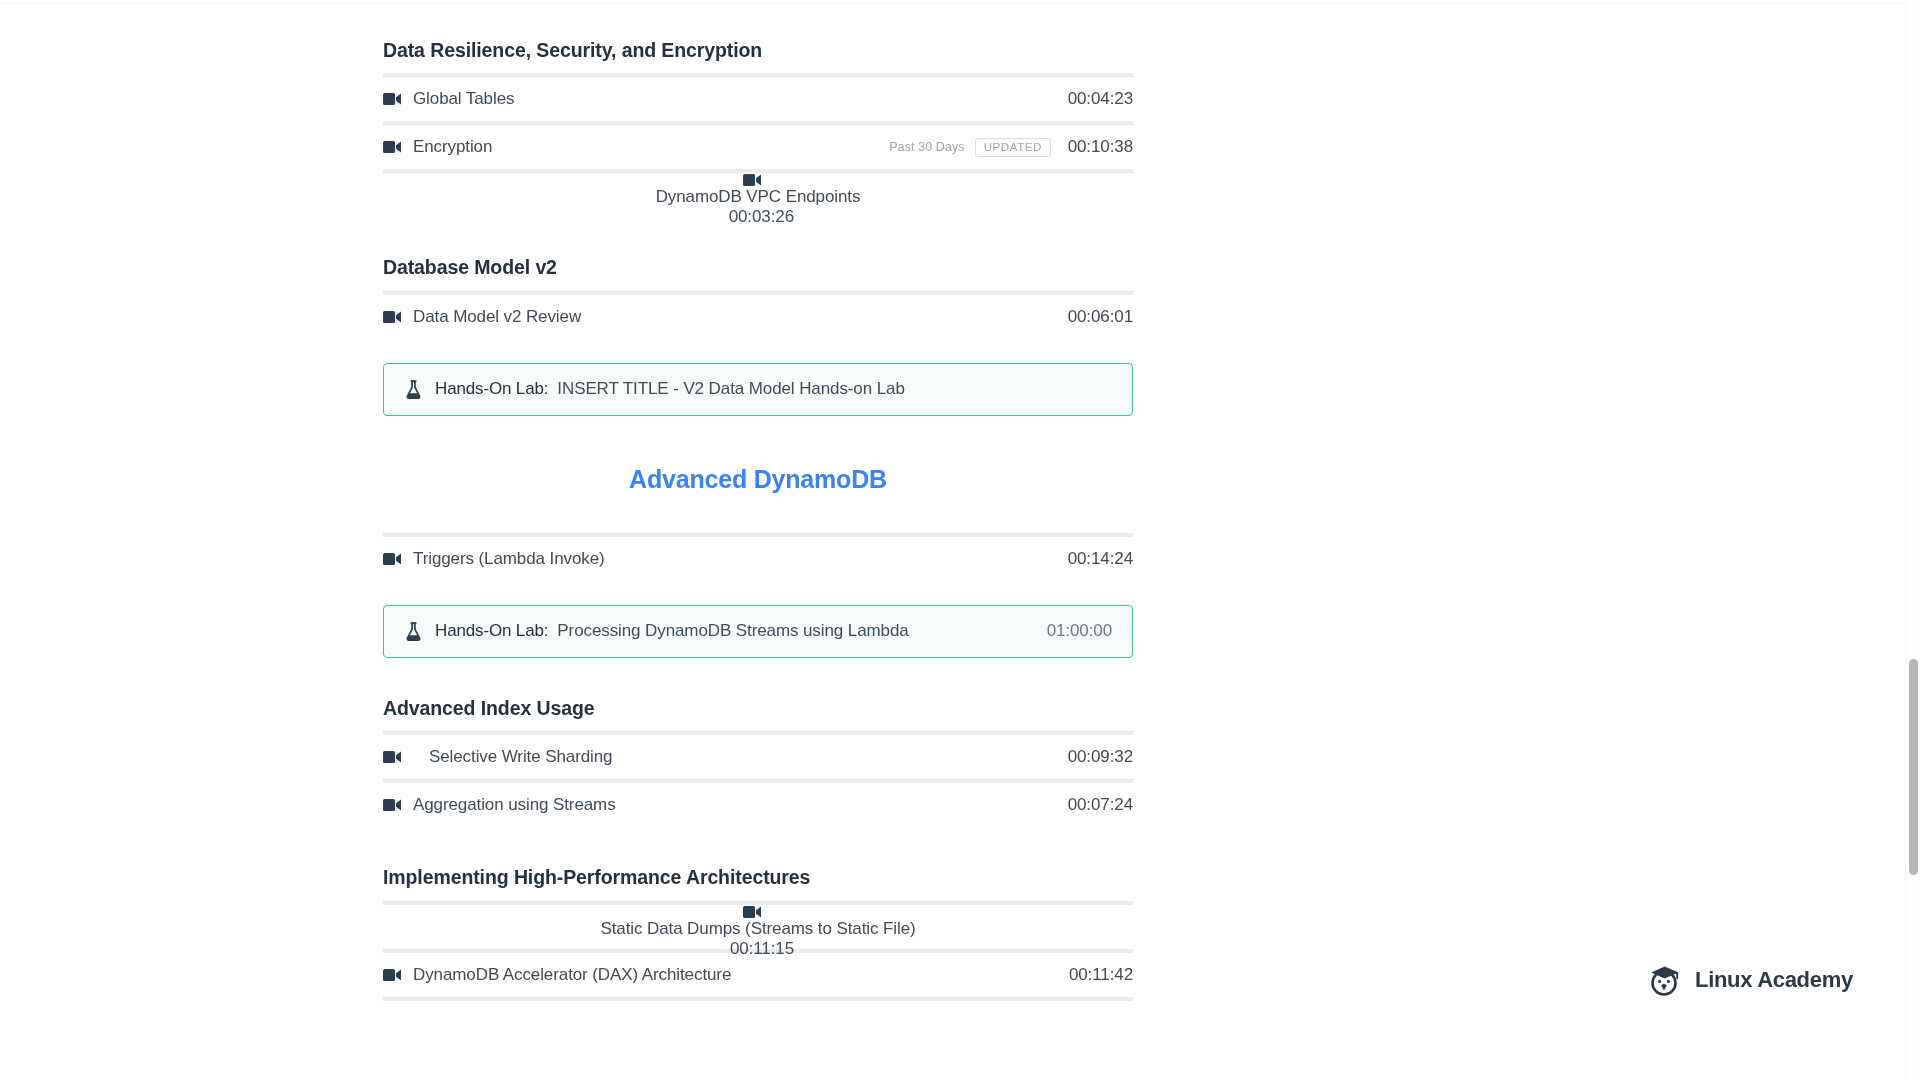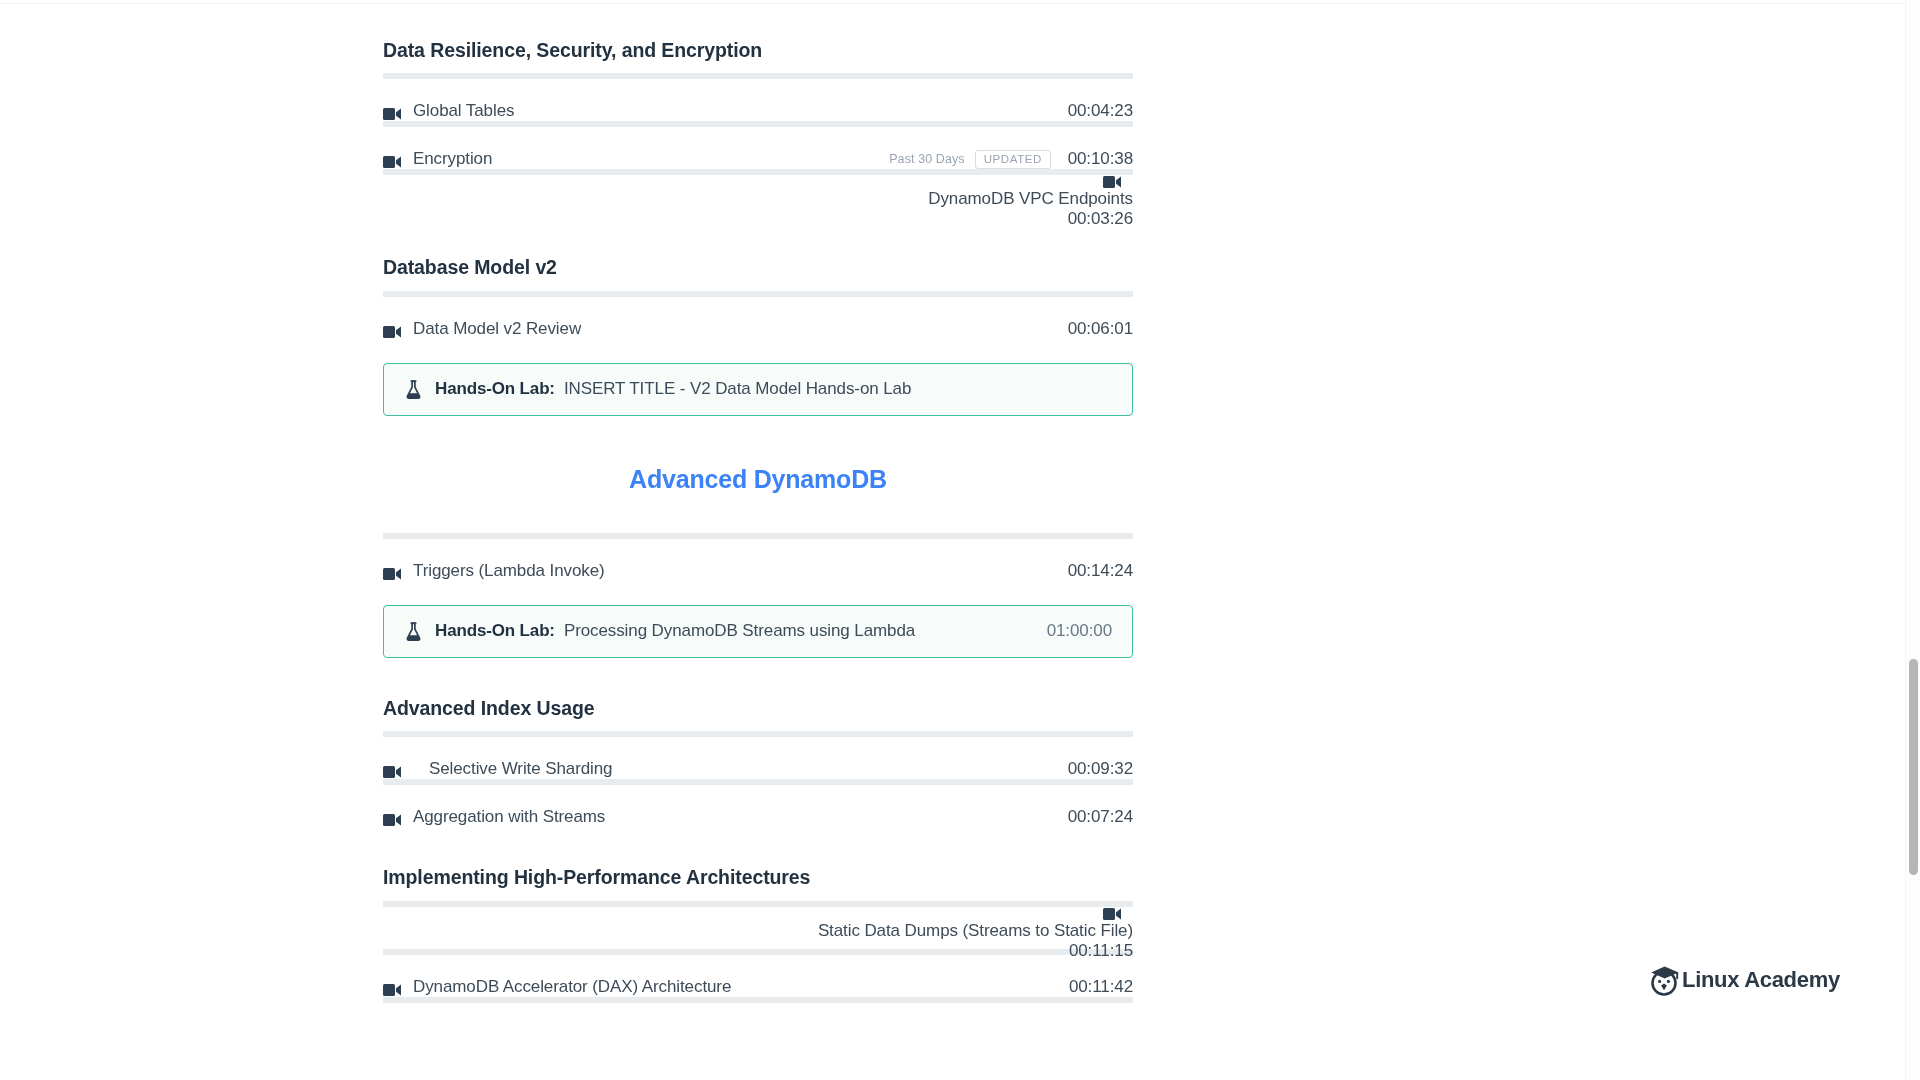--- a/index.html
+++ b/index.html
@@ -56,23 +56,23 @@
     color: #233240;
     letter-spacing: -0.1px;
     line-height: 1.25;
   }
 
   
   .lecture-list { width: 100%; }
 
   .lecture-row {
     display: flex;
-    align-items: flex-end;
+    align-items: center;
     height: 48px;
-    border-top: 6px solid #a16207;
+    border-top: 4px solid #a16207;
     cursor: pointer;
   }
 
   .video-icon {
     flex: 0 0 auto;
     width: 18px;
     height: 14px;
     margin-right: 12px;
     display: block;
   }
@@ -135,21 +135,21 @@
   .flask-icon {
     flex: 0 0 auto;
     width: 15px;
     height: 19px;
     margin-right: 14px;
     display: block;
   }
 
   .lab-label {
     font-size: 17px;
-    font-weight: 700;
+    font-weight: 400;
     color: #233240;
     letter-spacing: -0.15px;
     white-space: nowrap;
     text-align: center;
   }
 
   .lab-title {
     font-size: 17px;
     color: #3e4c59;
     font-weight: 400;
@@ -176,20 +176,21 @@
   .gap-major           { margin-top: 48px; }
   .gap-after-major     { margin-top: 39px; }
 
   
   #brand-logo {
     position: absolute;
     left: 1648px;
     top: 963px;
     display: flex;
     align-items: center;
+    gap: 13px;
   }
   #brand-logo .owl-mark { width: 34px; height: 34px; display: block; }
   #brand-logo .brand-text {
     font-size: 22px;
     font-weight: 700;
     color: #2c3a47;
     letter-spacing: -0.3px;
     line-height: 1;
   }
 
@@ -342,21 +343,21 @@
       <span class="duration">00:09:32</span>
     </span>
   </div>
           <div class="lecture-row" style="border-top-color: rgb(233, 236, 239);">
     <span>
       <svg class="video-icon" viewBox="0 0 18 14" xmlns="http://www.w3.org/2000/svg" aria-hidden="true">
         <rect x="0" y="1" width="12" height="12" rx="1.6" fill="#2c3e50"></rect>
         <path d="M18 1.6 L13 5.2 L13 8.8 L18 12.4 Z" fill="#2c3e50"></path>
       </svg>
     </span>
-    <span class="lecture-title">Aggregation with Streams</span>
+    <span class="lecture-title">Aggregation using Streams</span>
     <span class="row-meta">
 
       <span class="duration">00:07:24</span>
     </span>
   </div>
         </div>
   </div>
       <div class="group-block sec-gap-heading">
     <h3 class="group-heading">Implementing High-Performance Architectures</h3>
     <div class="lecture-list gap-after-heading">

